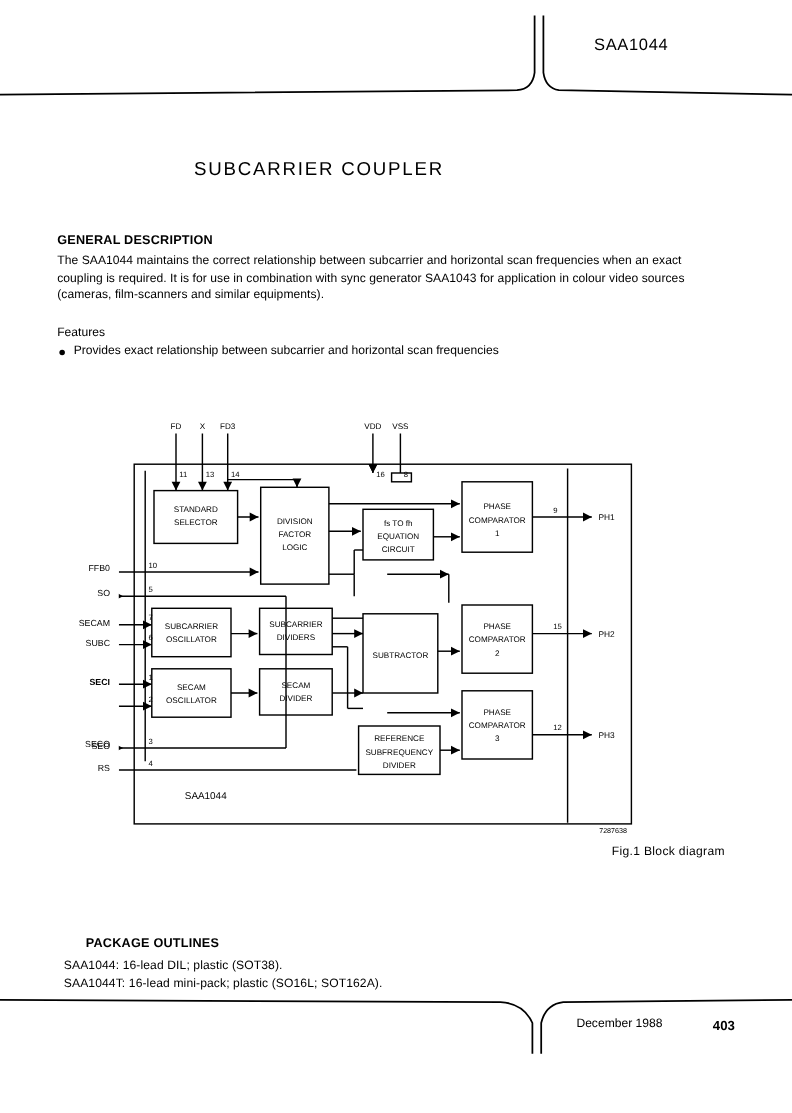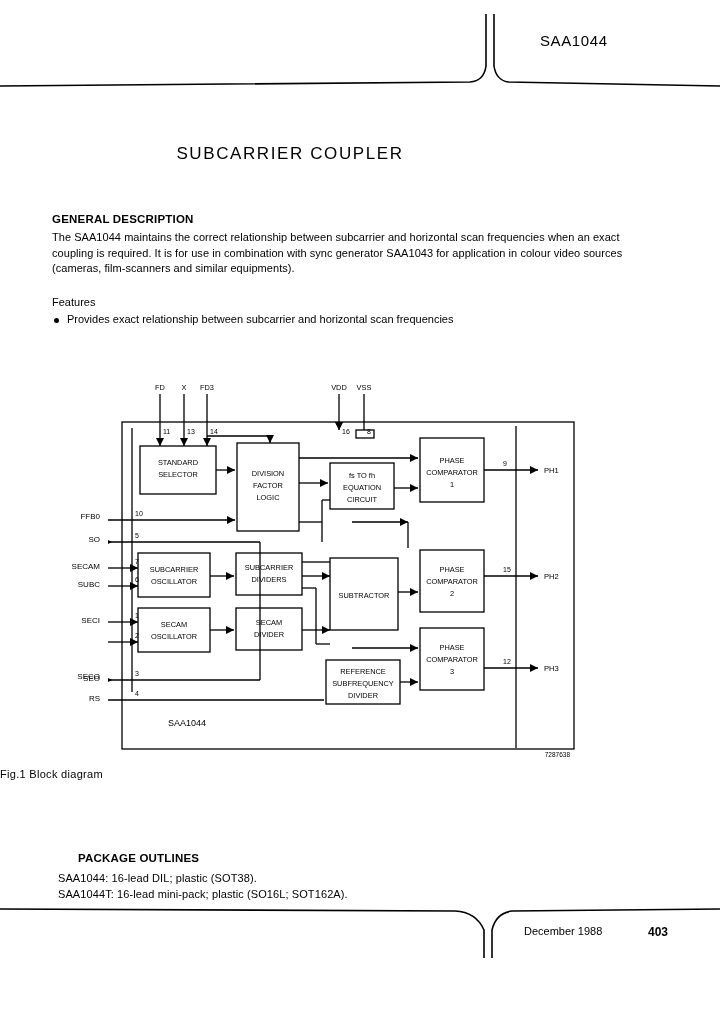--- a/index.html
+++ b/index.html
@@ -41,21 +41,21 @@
   }
   .feat-list li{position:relative;padding-left:15px;}
   .feat-list li:before{
     content:"";position:absolute;left:2px;top:5.5px;
     width:5px;height:5px;border-radius:50%;background:#000;
   }
 
   
   .figure-wrap{position:absolute;left:108px;top:380px;width:480px;height:382px;}
   .fig-caption{
-    position:absolute;left:0;top:768px;width:659px;text-align:left;
+    position:absolute;left:0;top:768px;width:659px;text-align:right;
     font-size:11px;letter-spacing:.3px;
   }
 
   
   .pkg-head{position:absolute;left:58px;top:852px;font-size:11.5px;font-weight:bold;letter-spacing:.2px;margin-left:20px;}
   .pkg-line{position:absolute;font-size:11px;letter-spacing:.1px;}
 
   
   .footer-rule{position:absolute;left:0;top:900px;width:720px;height:60px;}
   .footer-date{position:absolute;left:524px;top:925px;font-size:11px;}
@@ -310,21 +310,21 @@
       <text x="60" y="346" font-size="9" text-anchor="start">SAA1044</text>
       <text x="462" y="377" font-size="6.5" text-anchor="end">7287638</text>
     </svg>
   </div>
 
   <div style="position:absolute;left:0;top:380px;width:108px;height:382px;">
     <div style="position:absolute;right:8px;top:132px;font-size:8px;text-align:right;">FFB0</div>
     <div style="position:absolute;right:8px;top:155px;font-size:8px;text-align:right;">SO</div>
     <div style="position:absolute;right:8px;top:182px;font-size:8px;text-align:right;">SECAM</div>
     <div style="position:absolute;right:8px;top:200px;font-size:8px;text-align:right;">SUBC</div>
-    <div style="position:absolute;right:8px;top:236px;font-size:8px;text-align:right;">SECI</div>
+    <div style="position:absolute;right:8px;top:236px;font-size:8px;text-align:right;font-weight:bold;">SECI</div>
     <div style="position:absolute;right:8px;top:272px;font-size:8px;text-align:right;margin-top:20px;">SECO</div>
     <div style="position:absolute;right:8px;top:294px;font-size:8px;text-align:right;">SEO</div>
     <div style="position:absolute;right:8px;top:314px;font-size:8px;text-align:right;">RS</div>
   </div>
 
   <div class="fig-caption">Fig.1  Block diagram</div>
 
   <div class="pkg-head">PACKAGE OUTLINES</div>
   <div class="pkg-line" style="left:58px;top:872px;">SAA1044:    16-lead DIL; plastic (SOT38).</div>
   <div class="pkg-line" style="left:58px;top:888px;">SAA1044T: 16-lead mini-pack; plastic (SO16L; SOT162A).</div>

